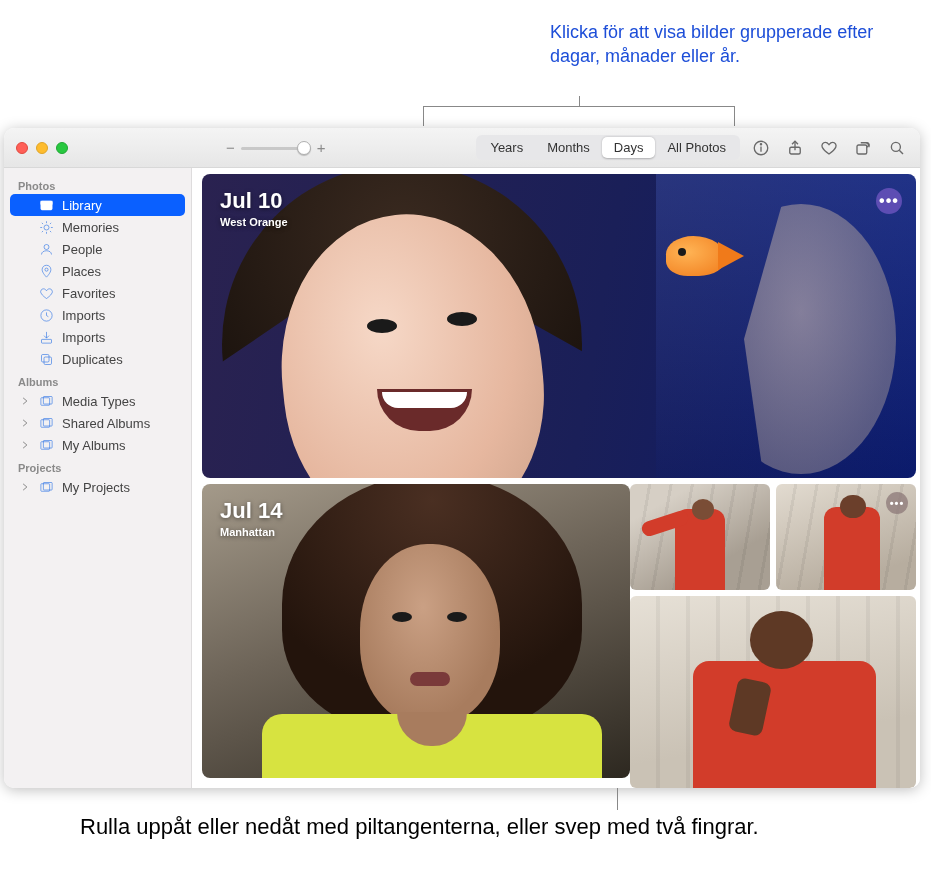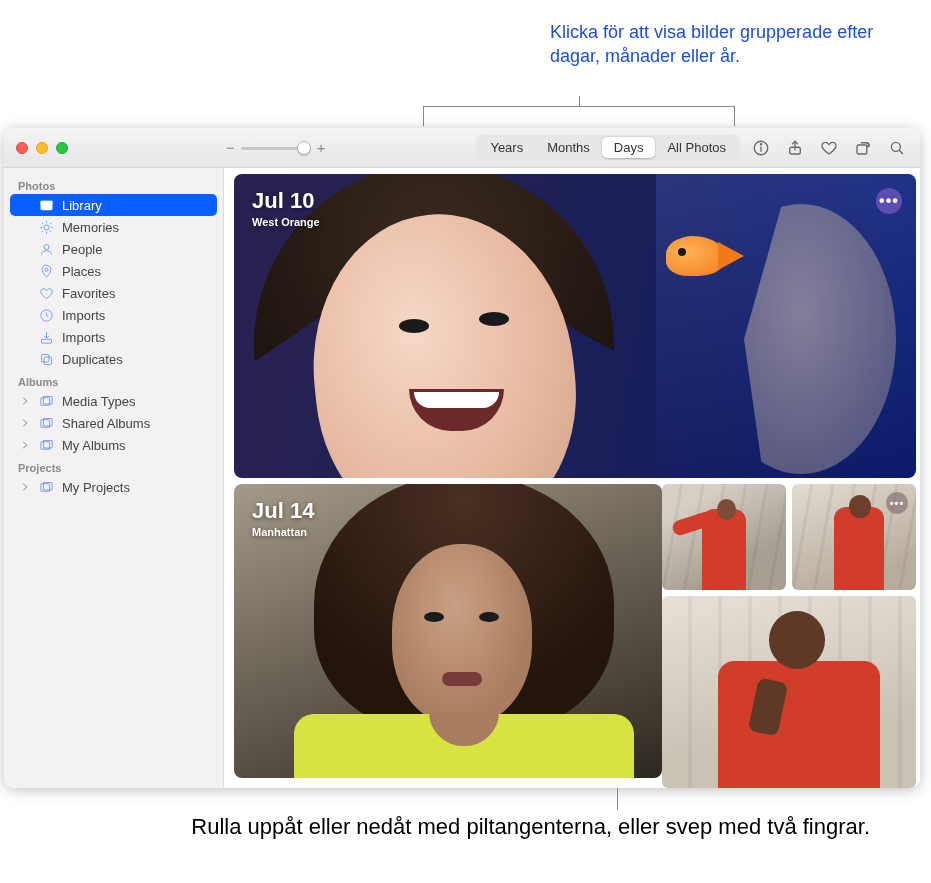--- a/index.html
+++ b/index.html
@@ -49,21 +49,21 @@
     background:#888;
   }
   .callout-bottom {
     position: absolute;
     top: 812px;
     left: 80px;
     width: 790px;
     font-size: 22px;
     line-height: 1.35;
     color: #000;
-    text-align: right;
+    text-align: left;
   }
 
   
   .window {
     position: absolute;
     top: 128px;
     left: 4px;
     width: 916px;
     height: 660px;
     border-radius: 10px;
@@ -142,21 +142,21 @@
   .icon-btn{cursor:pointer;}
 
   .window-body{
     flex:1;
     display:flex;
     min-height:0;
   }
 
   
   .sidebar{
-    width:220px;
+    width:188px;
     background:#f3f1f2;
     border-right:1px solid #dedcdd;
     padding-top:6px;
     padding-bottom:6px;
     overflow:hidden;
     font-size:13px;
     color:#444;
   }
   .sidebar .section-title{
     padding:6px 14px 2px;

